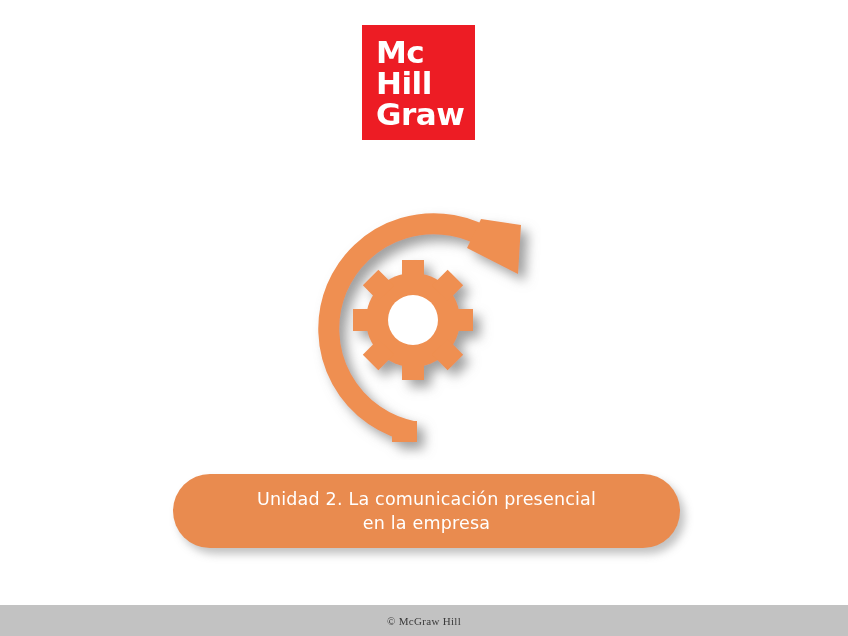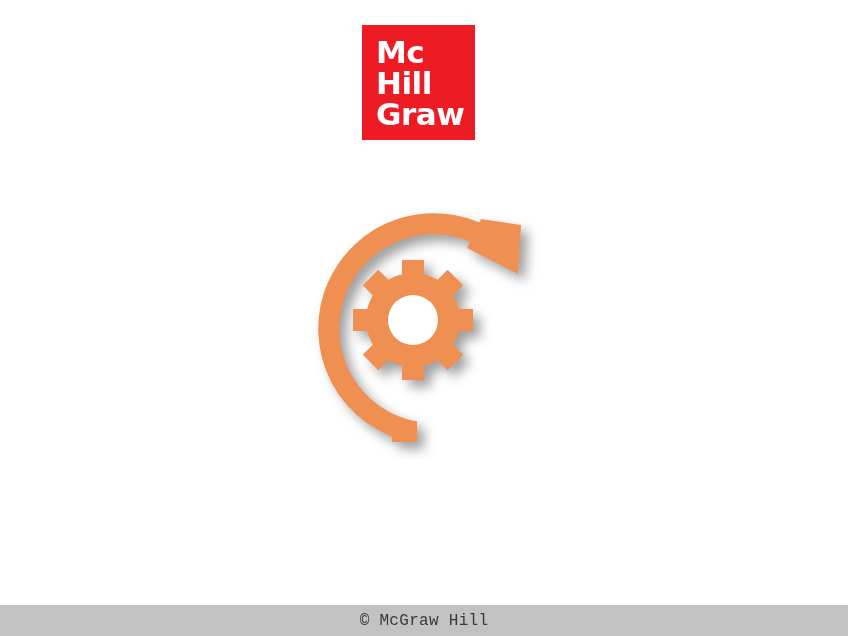--- a/index.html
+++ b/index.html
@@ -85,22 +85,22 @@
     top: 605px;
     width: 848px;
     height: 31px;
     background: #c2c2c2;
     display: flex;
     align-items: center;
     justify-content: center;
   }
   .footer-text {
     color: #3a3a3a;
-    font-family: Liberation Mono, monospace;
-    font-size: 16px;
+    font-family: Liberation Serif, serif;
+    font-size: 11px;
     letter-spacing: 0.3px;
   }
 </style>
 </head>
 <body>
 
 <div class="slide">
 
   <div class="logo">
     <div class="logo-line">Mc</div>
@@ -138,18 +138,22 @@
               <rect x="-60" y="-11" width="22" height="22" transform="rotate(45)"></rect>
               <rect x="38" y="-11" width="22" height="22" transform="rotate(45)"></rect>
             </g>
           </g>
           <circle cx="0" cy="0" r="25" fill="#ffffff"></circle>
         </g>
       </g>
     </svg>
   </div>
 
+  <div class="title-banner">
+    <div class="title-text">Unidad 2. La comunicación presencial
+en la empresa</div>
+  </div>
 
   <div class="footer">
     <div class="footer-text">© McGraw Hill</div>
   </div>
 
 </div>
 
 </body></html>

